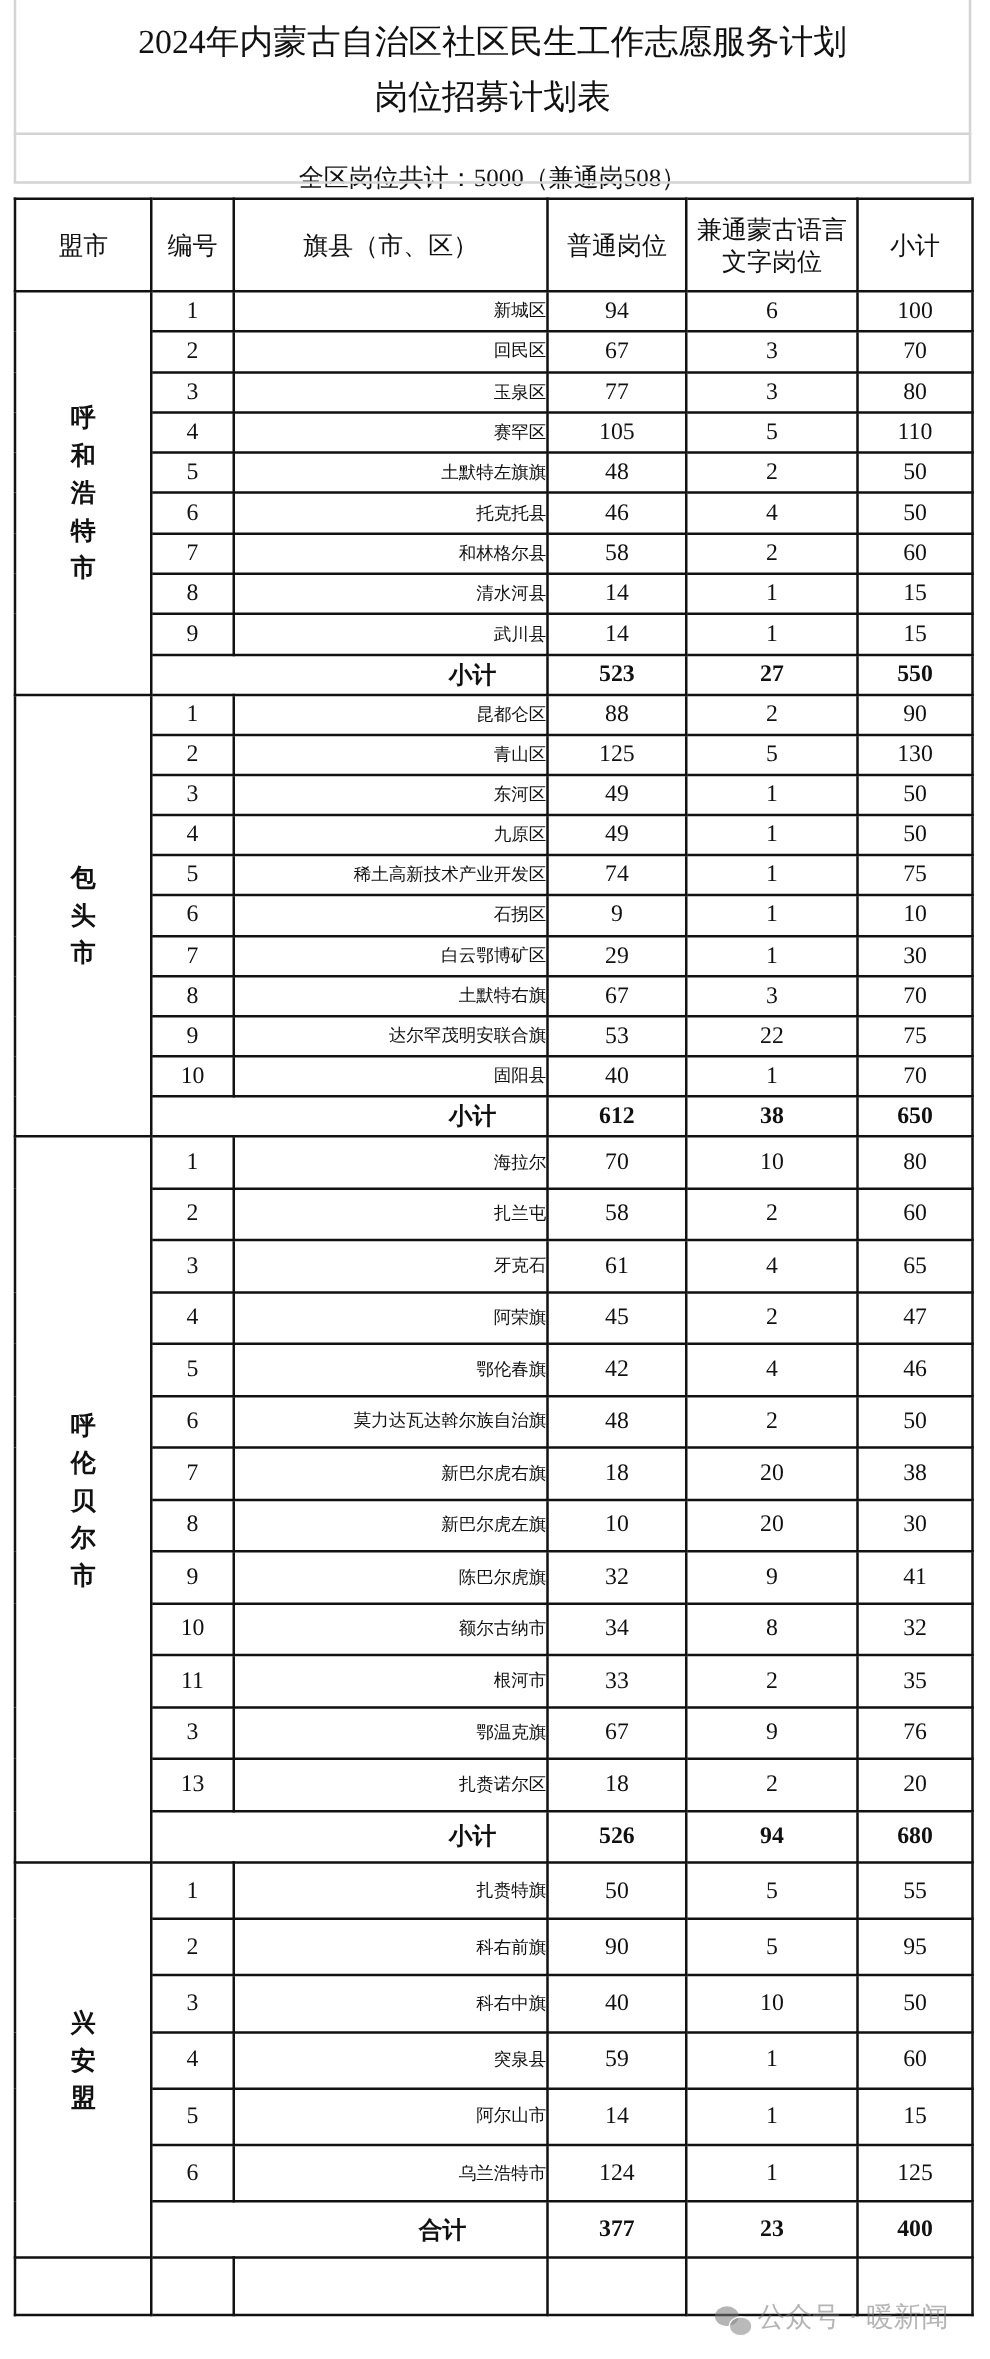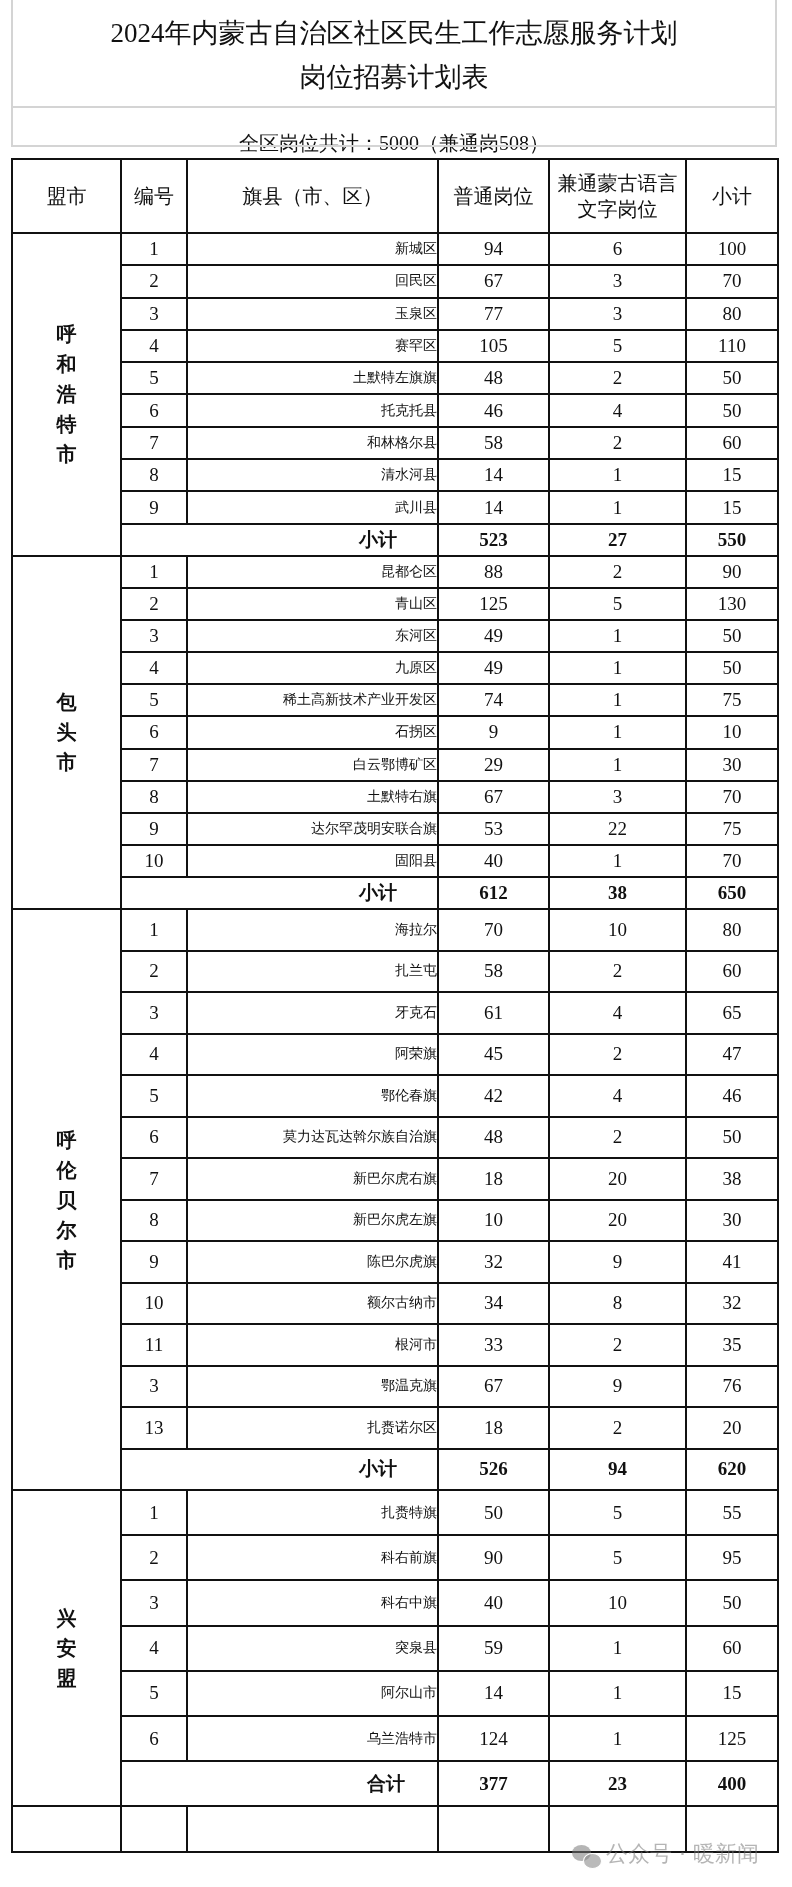--- a/index.html
+++ b/index.html
@@ -305,21 +305,21 @@
         <td>13</td>
         <td class="name">扎赉诺尔区</td>
         <td>18</td>
         <td>2</td>
         <td>20</td>
       </tr>
       <tr class="sub h-hl">
         <td colspan="2" class="sublabel" style="text-align:right;padding-right:40px;">小计</td>
         <td>526</td>
         <td>94</td>
-        <td>620</td>
+        <td>680</td>
       </tr>
       <tr class="h-xa">
         <td class="region" rowspan="7"><span class="vert">兴安盟</span></td>
         <td>1</td>
         <td class="name">扎赉特旗</td>
         <td>50</td>
         <td>5</td>
         <td>55</td>
       </tr>
       <tr class="h-xa">
@@ -351,21 +351,21 @@
         <td>15</td>
       </tr>
       <tr class="h-xa">
         <td>6</td>
         <td class="name">乌兰浩特市</td>
         <td>124</td>
         <td>1</td>
         <td>125</td>
       </tr>
       <tr class="sub h-xa">
-        <td colspan="2" class="sublabel" style="text-align:right;padding-right:32px;">合计</td>
+        <td colspan="2" class="sublabel" style="text-align:right;padding-right:64px;">合计</td>
         <td>377</td>
         <td>23</td>
         <td>400</td>
       </tr>
     </tbody>
   <tbody>
     <tr class="h-xa">
       <td></td>
         <td></td>
         <td></td>

